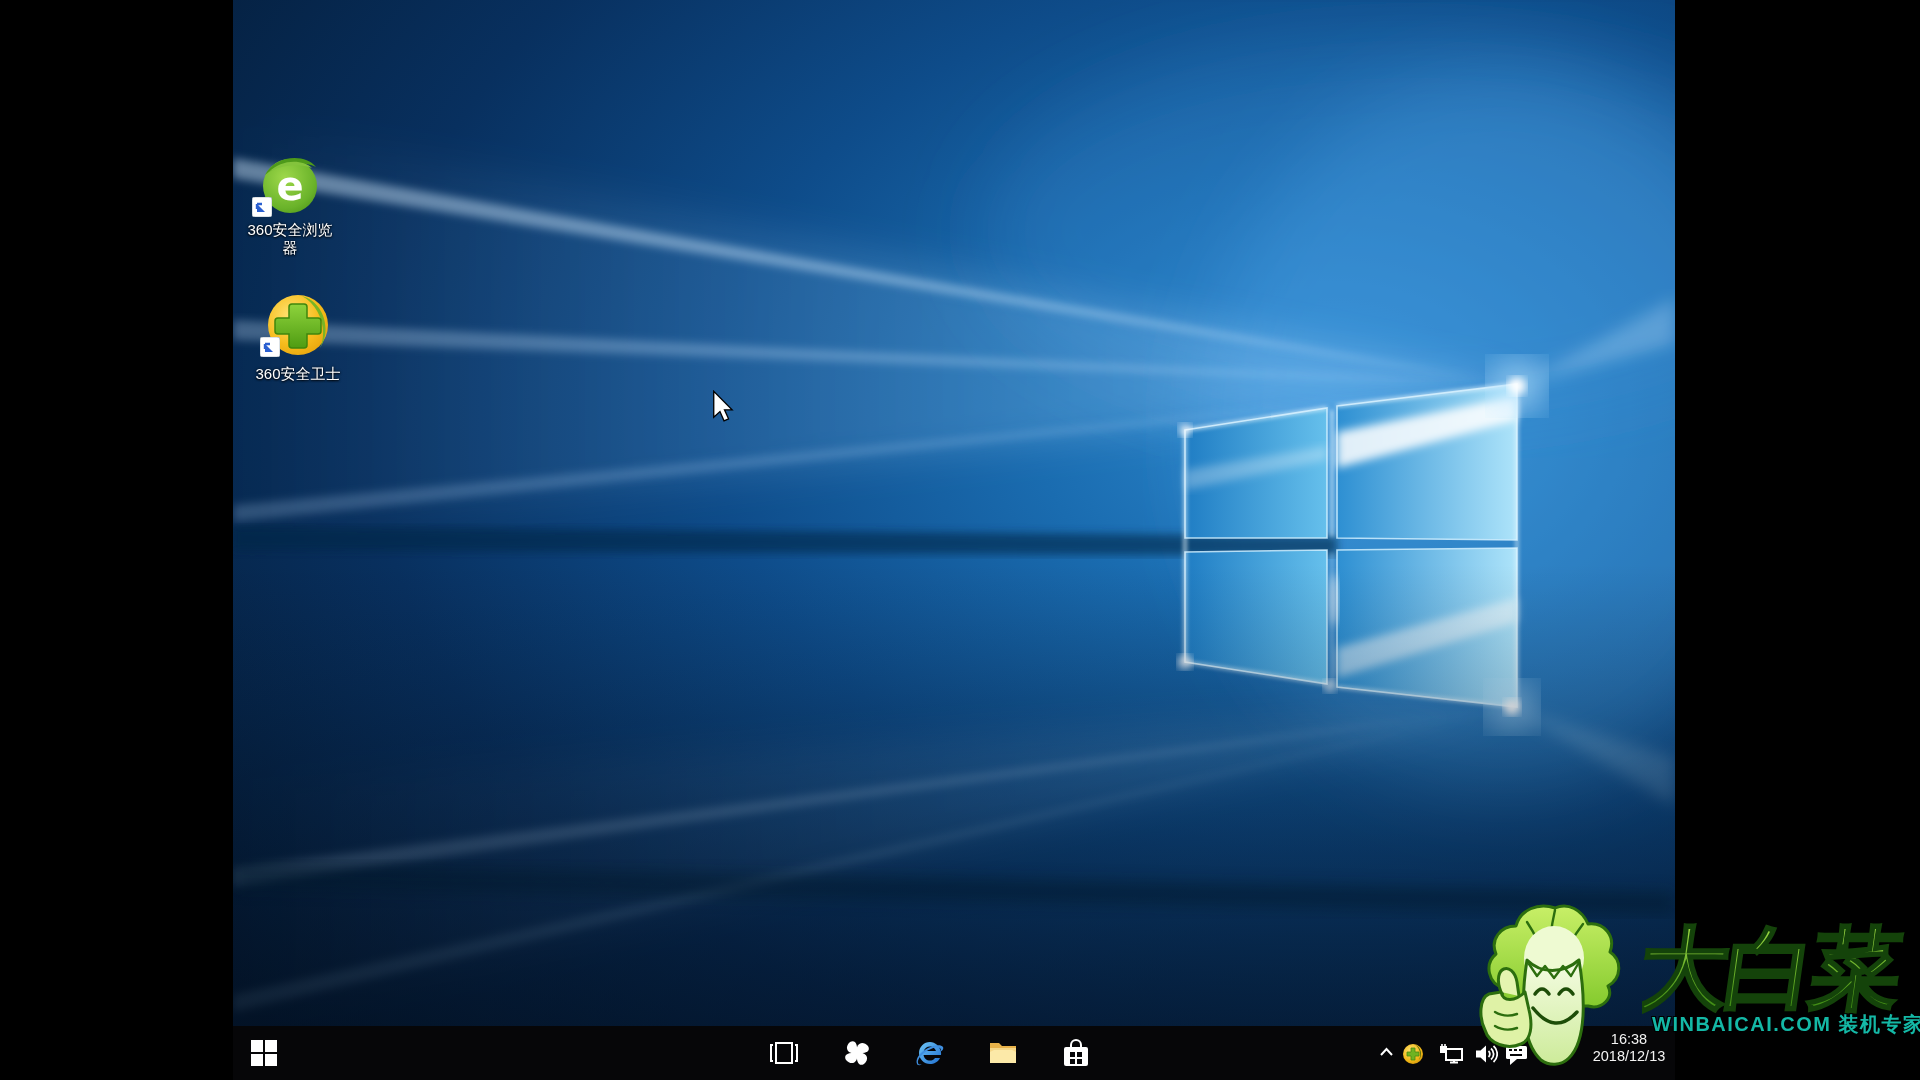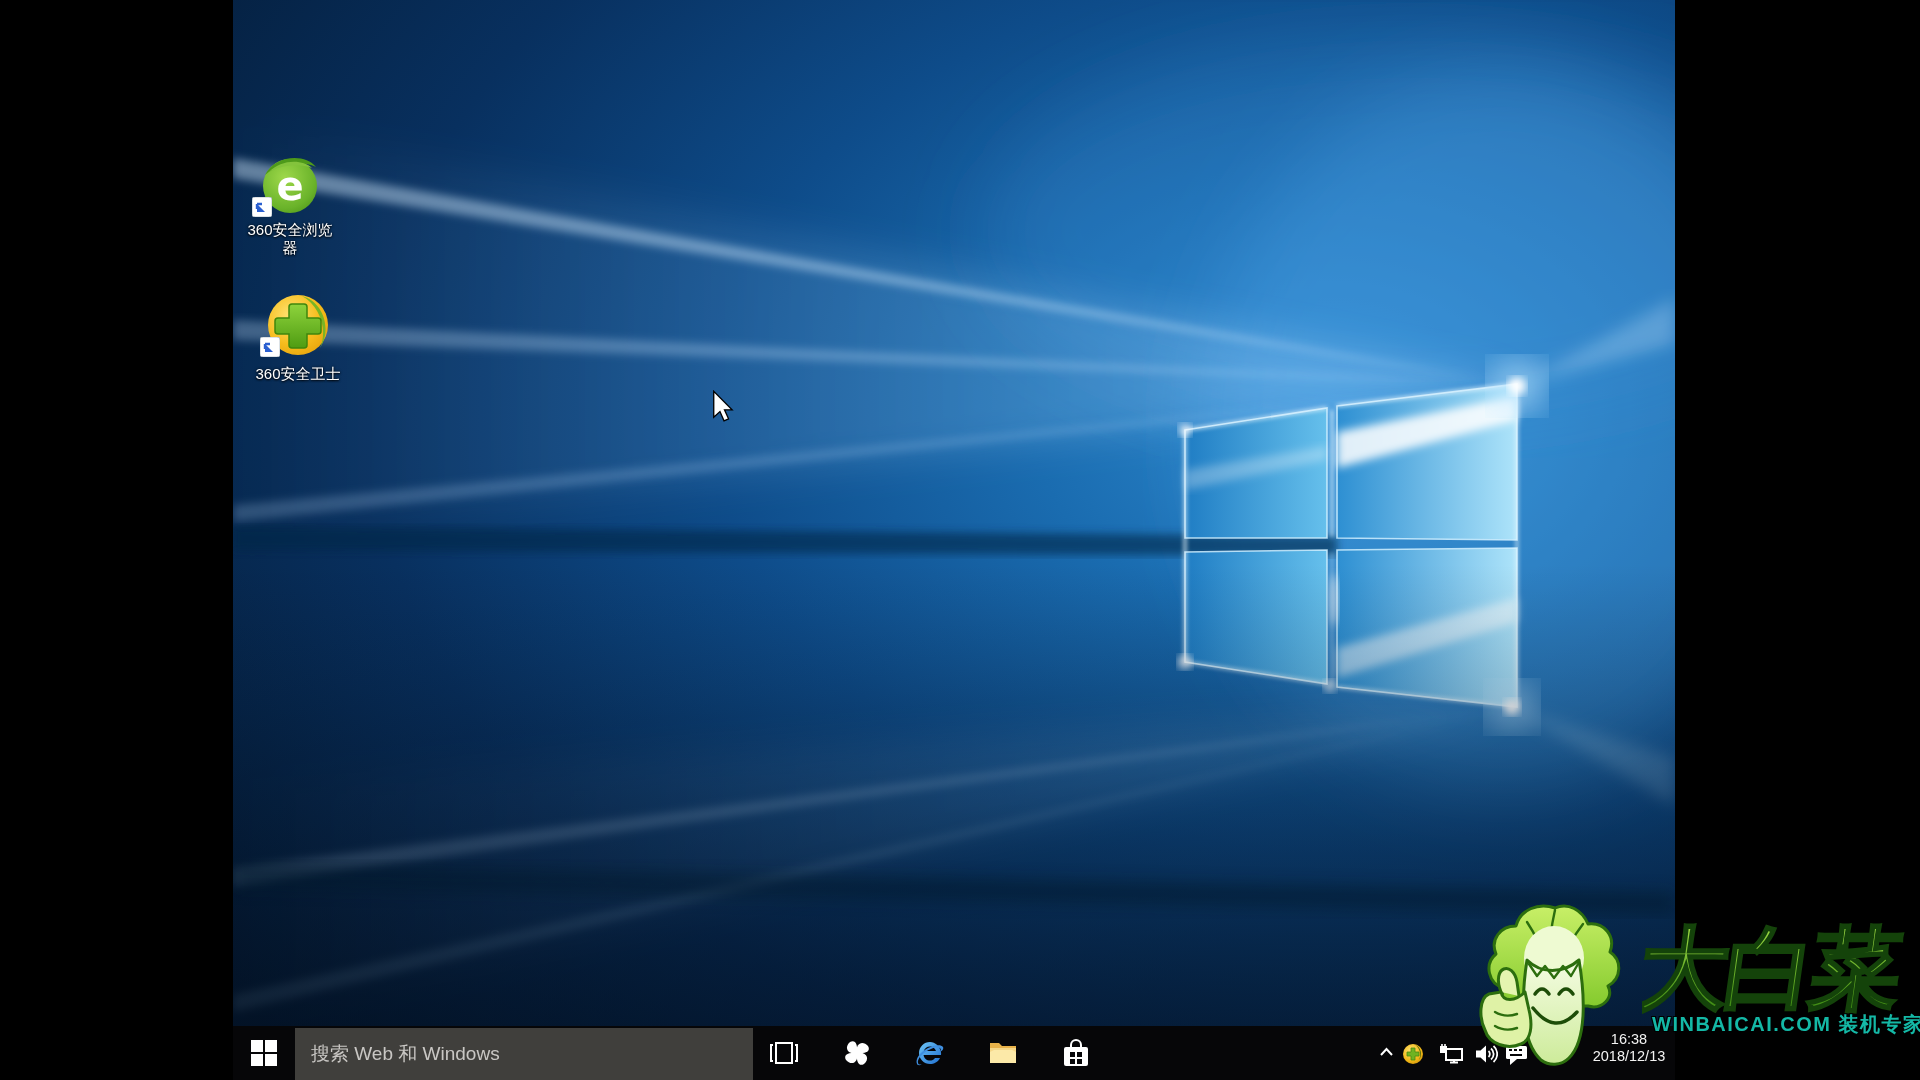--- a/index.html
+++ b/index.html
@@ -187,23 +187,20 @@
       <svg width="26" height="26" viewBox="0 0 26 26">
         <g fill="#ffffff">
           <rect x="0" y="0" width="12" height="12"></rect>
             <rect x="14" y="0" width="12" height="12"></rect>
           <rect x="0" y="14" width="12" height="12"></rect>
             <rect x="14" y="14" width="12" height="12"></rect>
         </g>
       </svg>
     </div>
 
-    <div id="searchbox">
-      <input type="text" placeholder="搜索 Web 和 Windows" style="">
-    </div>
 
     <div class="tb-btn" style="left:529px;width:44px;">
       <svg width="30" height="26" viewBox="0 0 30 26">
         <rect x="7" y="3" width="16" height="20" fill="none" stroke="#ffffff" stroke-width="2"></rect>
         <polyline points="4,5 2,5 2,21 4,21" fill="none" stroke="#ffffff" stroke-width="2"></polyline>
         <polyline points="26,5 28,5 28,21 26,21" fill="none" stroke="#ffffff" stroke-width="2"></polyline>
       </svg>
     </div>
 
     <div class="tb-btn" style="left:602px;width:44px;">

